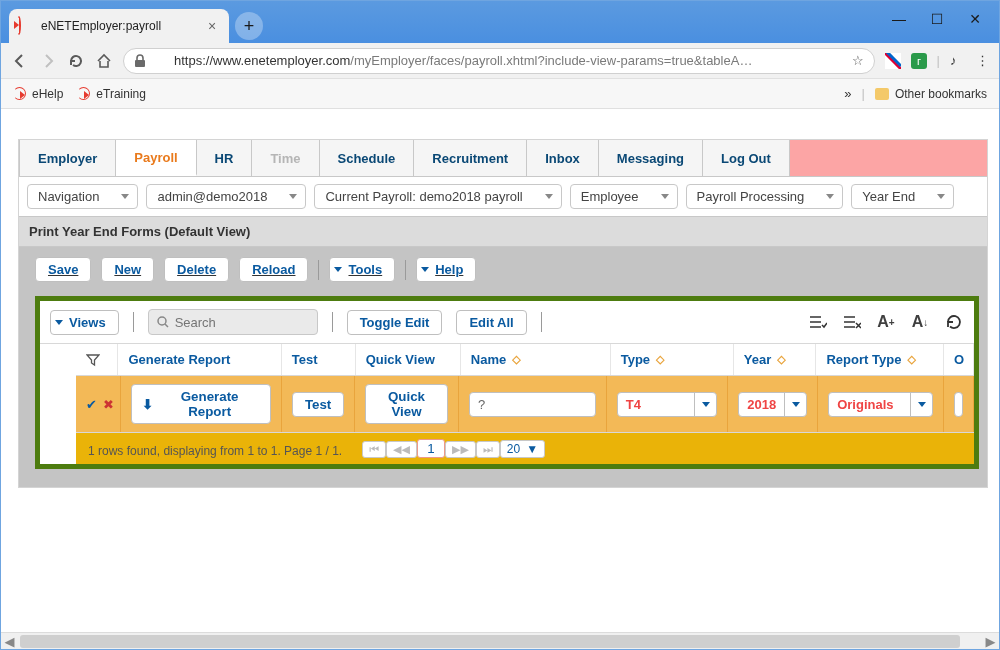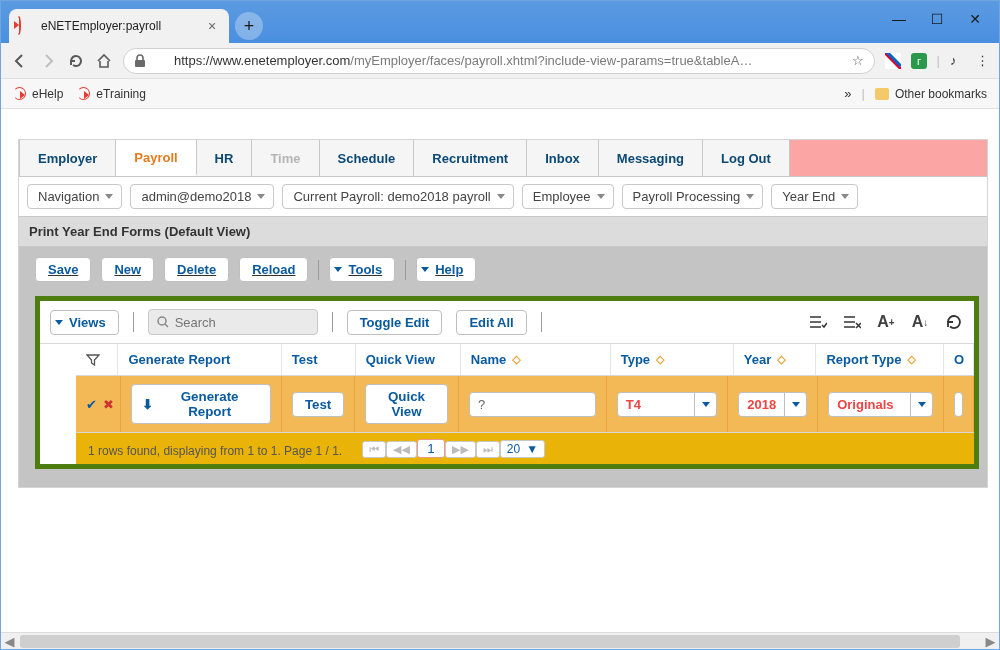--- a/index.html
+++ b/index.html
@@ -39,21 +39,21 @@
 
   
   .maintabs { display:flex; background:#fca5a5; border-bottom:1px solid #c8c8c8; }
   .maintabs .mt { height:36px; display:flex; align-items:center; padding: 0 18px; font-weight:bold; color:#0a4875; border:1px solid #c8c8c8; border-bottom:none; border-top:none; border-left:none; background:#f5f5f5; cursor:pointer;}
   .maintabs .mt:first-child { border-left:1px solid #c8c8c8; }
   .maintabs .mt.active { background:#fff; color:#e97a1c; border-bottom: 2px solid #fff; margin-bottom:-1px;}
   .maintabs .mt.dis { color:#b5b5b5; }
 
   
   .dd-row { background:#fff; padding:7px 8px; display:flex; gap:8px; flex-wrap:wrap;}
-  .dd { background:#fff; border:1px solid #c8c8c8; border-radius:4px; padding:4px 8px 4px 10px; display:flex; align-items:center; gap:6px; font-size:13px; color:#444; cursor:pointer;}
+  .dd { background:#fff; border:1px solid #c8c8c8; border-radius:4px; padding:4px 8px 4px 10px; display:flex; align-items:center; gap:22px; font-size:13px; color:#444; cursor:pointer;}
   .caret { width:0;height:0;border-left:4px solid transparent;border-right:4px solid transparent;border-top:5px solid #888;}
 
   
   .subhead { background:#dcdcdc; padding:7px 10px; font-weight:bold; color:#333; border-top:1px solid #c8c8c8; border-bottom:1px solid #c8c8c8;}
 
   
   .greyband { background:#c4c4c4; padding:10px 8px 18px 16px;}
   .toolbar-row { display:flex; align-items:center; gap:10px;text-decoration:underline;}
   .btn { background:#fff; border:1px solid #bfbfbf; border-radius:4px; padding:4px 12px; color:#0a5aa0; font-weight:bold; cursor:pointer; font-size:13px;}
   .btn.caret-btn { padding-left:4px; display:flex; align-items:center; gap:6px;}

